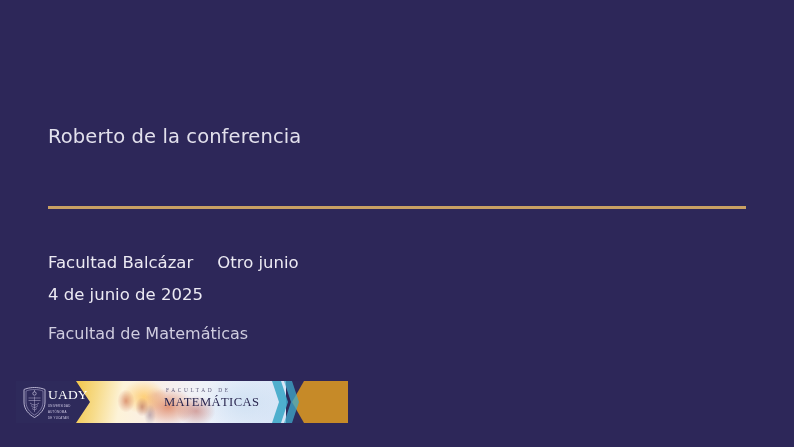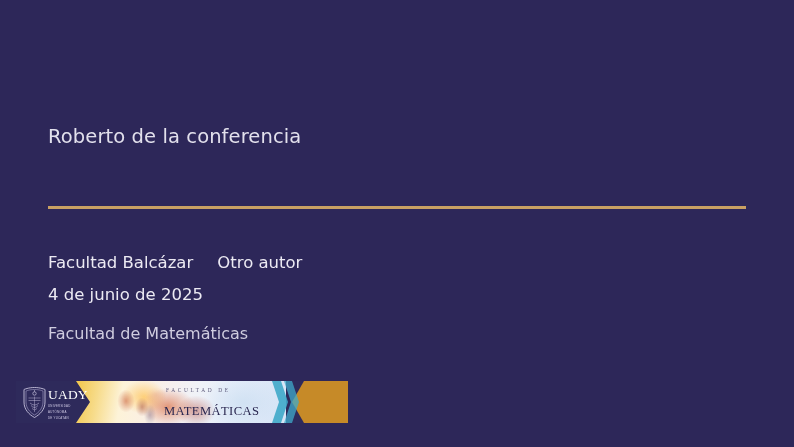--- a/index.html
+++ b/index.html
@@ -206,21 +206,21 @@
     color: #5d5a7a;
     text-transform: uppercase;
     margin-left: 2px;
   }
   .fac-main {
     font-family: "Liberation Serif", "DejaVu Serif", serif;
     font-size: 12.6px;
     line-height: 1.05;
     letter-spacing: 0.4px;
     color: #2a2750;
-    margin-top: 12px;
+    margin-top: 3px;
     white-space: nowrap;
   }
 
   
   .chevron-accent {
     position: absolute;
     top: 0;
     width: 16px;
     height: 100%;
     background: #3fa9c9;
@@ -255,21 +255,21 @@
 <div class="slide">
 
   <div class="title-block">
     <h2 class="conference-name">Roberto de la conferencia</h2>
   </div>
 
   <div class="gold-rule"></div>
 
   <div class="meta-block">
     <div class="authors">
-      <span>Facultad Balcázar</span><span class="author-sep"></span><span>Otro autor</span>
+      <span>Facultad Balcázar</span><span class="author-sep"></span><span>Otro junio</span>
     </div>
     <div class="talk-date">4 de junio de 2025</div>
     <div class="affiliation">Facultad de Matemáticas</div>
   </div>
 
   <div class="banner">
     <div class="banner-inner">
 
       <div class="uady-zone">
 

